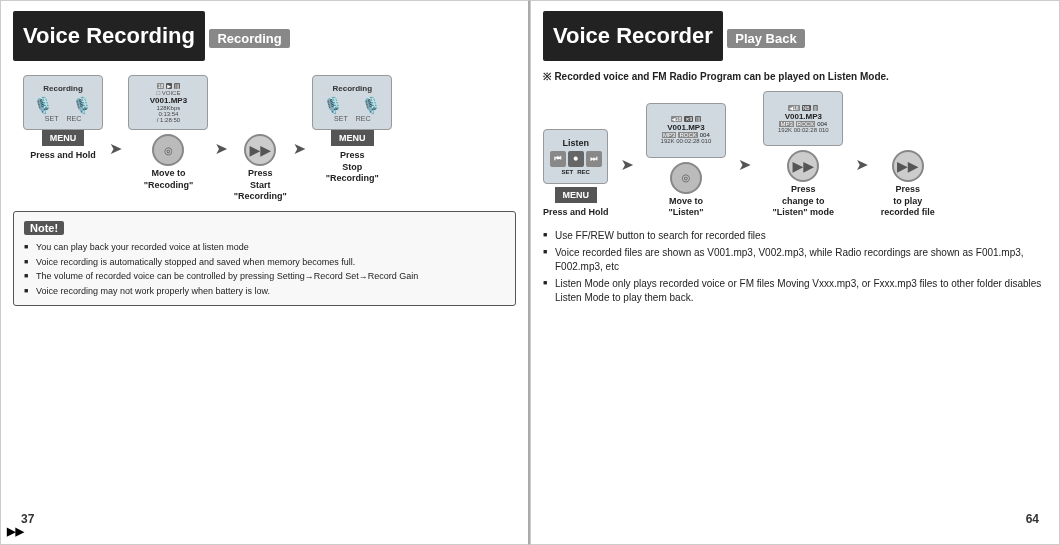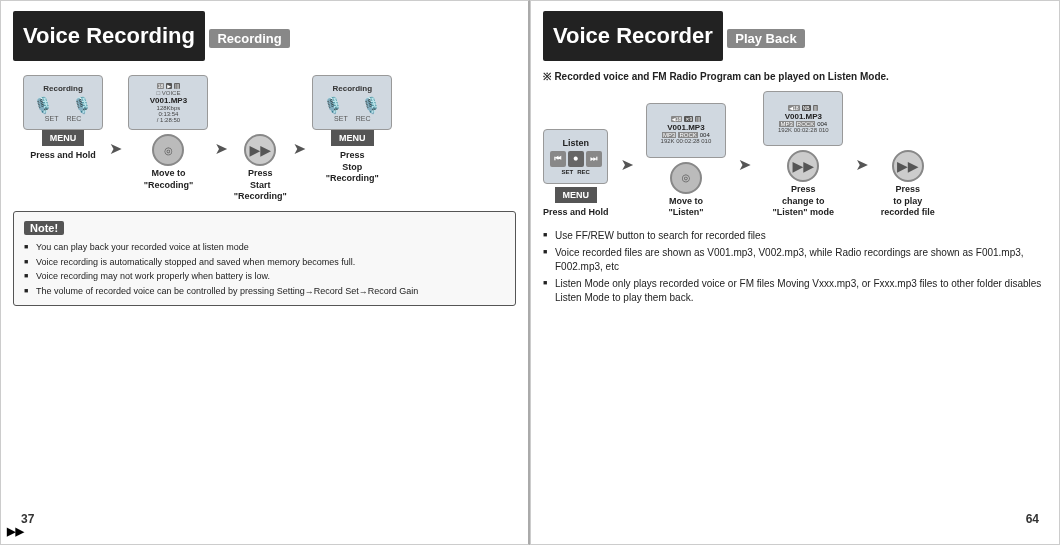--- a/index.html
+++ b/index.html
@@ -351,22 +351,22 @@
 
   </div>
 
   
 
   
   <div class="note-box">
     <div class="note-title">Note!</div>
     <div class="note-item">You can play back your recorded voice at listen mode</div>
     <div class="note-item">Voice recording is automatically stopped and saved when memory becomes full.</div>
+    <div class="note-item">The volume of recorded voice can be controlled by pressing Setting→Record Set→Record Gain</div>
     <div class="note-item">Voice recording may not work properly when battery is low.</div>
-    <div class="note-item">The volume of recorded voice can be controlled by pressing Setting→Record Set→Record Gain</div>
   </div>
 
   <div class="page-num page-num-left">37</div>
   <div style="position:absolute;bottom:6px;left:6px;font-size:11px;font-weight:bold;">▶▶</div>
 </div>
 
 <div class="page-right">
   <div class="page-title">Voice Recorder</div>
   <div class="section-header">Play Back</div>
 

